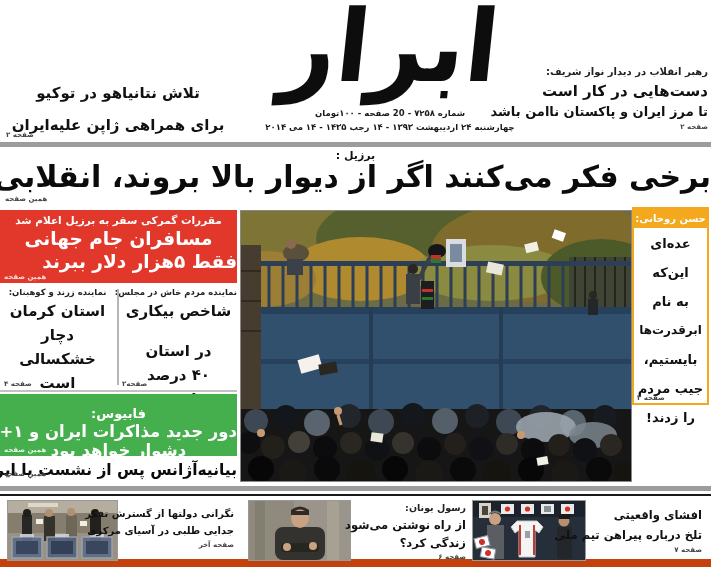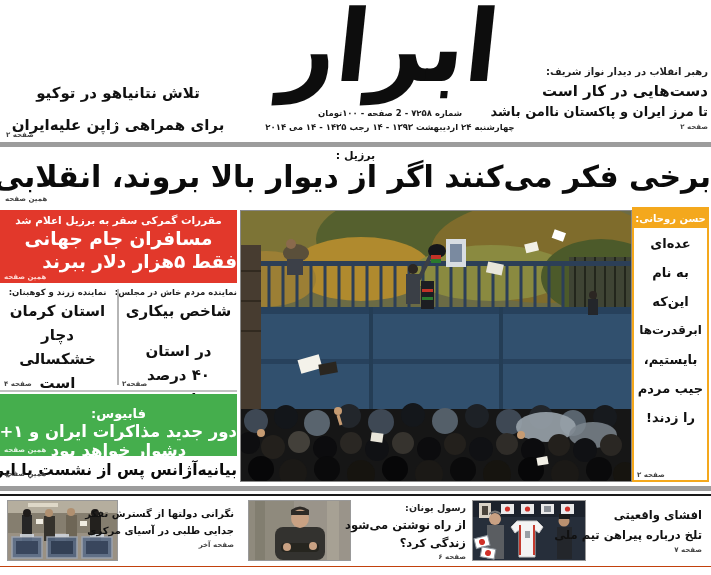--- a/index.html
+++ b/index.html
@@ -15,21 +15,21 @@
   svg{display:block;}
 </style>
 </head>
 <body>
 
 <div id="page">
 
   <div class="abs" style="left:0;top:0;width:711px;height:142px;">
     <div class="abs b" style="left:280px;top:-12px;width:220px;height:118px;font-size:96px;line-height:118px;
                 text-align:center;transform:skewX(-6deg) scaleY(1.04);color:#0d0d0d;">ابرار</div>
-    <div class="abs b ctr nowrap" style="left:280px;top:108px;width:220px;font-size:8.5px;color:#1a1a1a;">شماره ۷۲۵۸ - 2 صفحه - ۱۰۰تومان</div>
+    <div class="abs b ctr nowrap" style="left:280px;top:108px;width:220px;font-size:8.5px;color:#1a1a1a;">شماره ۷۲۵۸ - 20 صفحه - ۱۰۰تومان</div>
     <div class="abs b ctr nowrap" style="left:265px;top:122px;width:250px;font-size:8.5px;color:#1a1a1a;">چهارشنبه ۲۴ اردیبهشت ۱۳۹۳ - ۱۴ رجب ۱۴۳۵ - ۱۴ می ۲۰۱۴</div>
 
     <div class="abs" style="left:558px;top:66px;width:150px;text-align:right;">
       <div class="kick nowrap" style="font-size:10px;color:#222;">رهبر انقلاب در دیدار نواز شریف:</div>
       <div class="b nowrap" style="font-size:15px;margin-top:5px;">دست‌هایی در کار است</div>
       <div class="b nowrap" style="font-size:13px;margin-top:4px;">تا مرز ایران و پاکستان ناامن باشد</div>
       <div class="ref" style="margin-top:4px;">صفحه ۲</div>
     </div>
 
     <div class="abs ctr" style="left:4px;top:84px;width:228px;">
@@ -214,37 +214,37 @@
         <circle cx="97" cy="200" r="4" fill="#c69b72"></circle>
           <line x1="97" y1="204" x2="100" y2="214" stroke="#c69b72" stroke-width="3"></line>
         <circle cx="20" cy="222" r="4" fill="#c69b72"></circle>
         <circle cx="280" cy="224" r="4" fill="#c69b72"></circle>
         <rect x="130" y="222" width="12" height="9" fill="#e9e6da" transform="rotate(8 136 226)"></rect>
         <rect x="296" y="246" width="11" height="8" fill="#f2f0e6" transform="rotate(-10 301 250)"></rect>
       </g>
     </svg>
   </div>
 
-  <div class="abs" style="left:632px;top:207px;width:77px;height:275px;border:2px solid #f4a81d;background:#fff;box-sizing:border-box;">
+  <div class="abs" style="left:632px;top:207px;width:77px;height:198px;border:2px solid #f4a81d;background:#fff;box-sizing:border-box;">
     <div class="b ctr nowrap" style="background:#f4a81d;color:#fff;font-size:10px;height:19px;line-height:19px;">حسن روحانی:</div>
     <div class="ctr" style="margin-top:1px;">
       <div class="b nowrap" style="font-size:13px;line-height:29px;">عده‌ای</div>
+      <div class="b nowrap" style="font-size:13px;line-height:29px;">این‌که</div>
       <div class="b nowrap" style="font-size:13px;line-height:29px;">به نام</div>
-      <div class="b nowrap" style="font-size:13px;line-height:29px;">این‌که</div>
       <div class="b nowrap" style="font-size:12px;line-height:29px;">ابرقدرت‌ها</div>
       <div class="b nowrap" style="font-size:13px;line-height:29px;">بایستیم،</div>
       <div class="b nowrap" style="font-size:13px;line-height:29px;">جیب مردم</div>
       <div class="b nowrap" style="font-size:13px;line-height:29px;">را زدند!</div>
     </div>
     <div class="abs ref" style="left:3px;bottom:1px;">صفحه ۲</div>
   </div>
 
   <div class="abs hbar" style="left:0;top:486px;width:711px;height:5px;"></div>
 
-  <div class="abs" style="left:0;top:494px;width:711px;height:73px;border-top:2px solid #1a1a1a;border-bottom:1px solid #c2410c;box-sizing:border-box;background:#fff;">
+  <div class="abs" style="left:0;top:494px;width:711px;height:73px;border-top:2px solid #1a1a1a;border-bottom:8px solid #c2410c;box-sizing:border-box;background:#fff;">
 
     <div class="abs" style="left:7px;top:4px;width:111px;height:61px;border:1px solid #999;box-sizing:border-box;">
       <svg viewBox="0 0 109 59" width="109" height="59" preserveAspectRatio="none">
         <rect width="109" height="59" fill="#9a9183"></rect>
         <rect x="0" y="0" width="109" height="12" fill="#b5ae9e"></rect>
         <rect x="20" y="2" width="30" height="4" fill="#ded8c8"></rect>
         <rect x="0" y="12" width="109" height="20" fill="#857e6f"></rect>
         <rect x="14" y="14" width="10" height="26" fill="#262626"></rect>
           <circle cx="19" cy="12" r="4" fill="#1f1c1a"></circle>
         <rect x="36" y="15" width="11" height="25" fill="#35322c"></rect>

